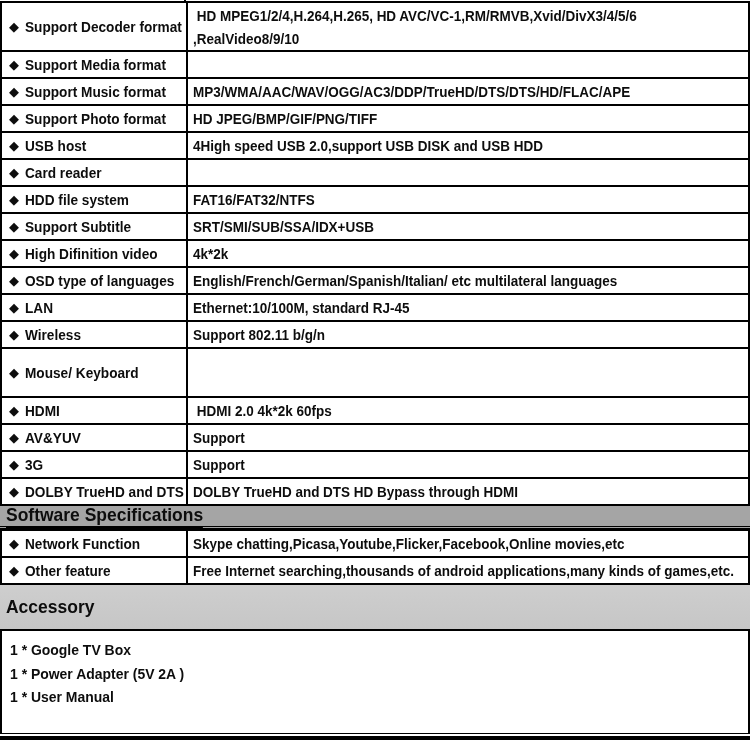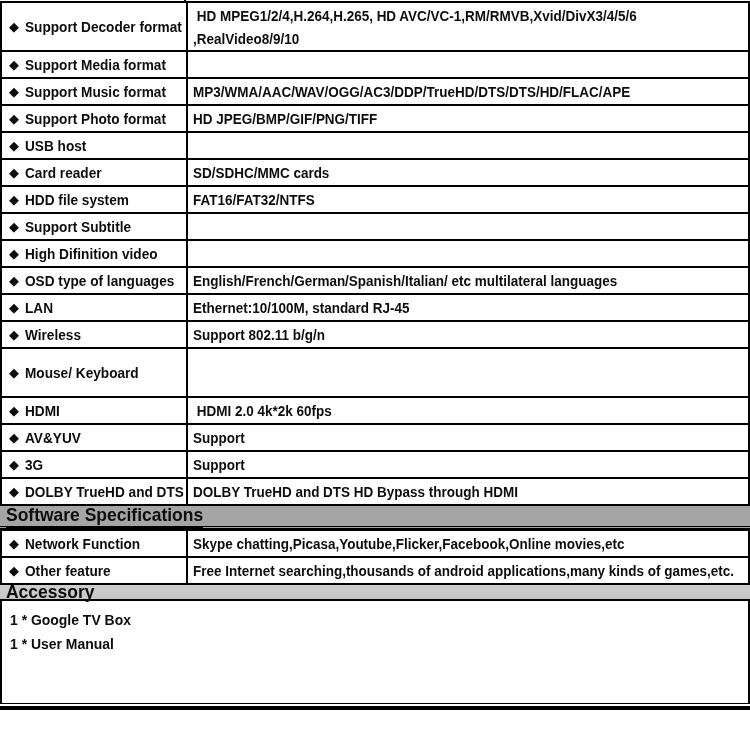--- a/index.html
+++ b/index.html
@@ -21,21 +21,21 @@
   .cell.value { flex:1; padding-left:5px;border-radius:14px; }
   .diamond { font-size:13px; line-height:1; margin-right:6px; flex:0 0 auto; }
   .txt { display:inline-block; transform:scaleX(0.87); transform-origin:0 50%; white-space:pre; font-weight:700; font-size:15.5px; line-height:23px; }
   .cell.label .txt { transform:scaleX(0.88); }
 
   .section-header { position:relative; box-sizing:border-box; display:flex; padding-left:6px; }
   .section-header .hdr-txt { display:inline-block; transform:scaleX(0.92); transform-origin:0 100%; font-size:19px; font-weight:800; line-height:20px; white-space:pre; }
   .sw-header { height:25px; background:var(--c-header-dark,#a5a5a5); border-bottom:3px solid var(--c-border,#000); align-items:flex-end;text-align:right; }
   .sw-header .hdr-txt { border-bottom:2px solid var(--c-border,#000); padding-bottom:1px; }
   .sw-header::after { content:""; position:absolute; left:0; right:0; bottom:1px; height:1px; background:var(--c-border,#000); }
-  .acc-header { height:16px; background:linear-gradient(180deg,#cecece,var(--c-header-light,#c6c6c6)); border-bottom:2px solid var(--c-border,#000); align-items:center; }
+  .acc-header { height:46px; background:linear-gradient(180deg,#cecece,var(--c-header-light,#c6c6c6)); border-bottom:2px solid var(--c-border,#000); align-items:center; }
 
   .acc-box { box-sizing:border-box; height:103px; border-left:2px solid var(--c-border,#000); border-right:2px solid var(--c-border,#000); border-bottom:1px solid var(--c-border,#000); padding:7px 8px 0 8px; }
   .acc-item { height:23.6px; display:flex; align-items:center; }
   .acc-item .txt { font-weight:600; font-size:15.5px; transform:scaleX(0.9); }
 
   .bottom-rule { height:4px; background:var(--c-border,#000); margin-top:2px; }
 </style>
 </head>
 <body>
 
@@ -75,49 +75,55 @@
         </div>
         <div class="cell value">
           <span class="txt">HD JPEG/BMP/GIF/PNG/TIFF</span>
         </div>
       </div>
       <div class="row">
         <div class="cell label">
           <span class="diamond">◆</span>
           <span class="txt">USB host</span>
         </div>
+        <div class="cell value">
+          <span class="txt">4High speed USB 2.0,support USB DISK and USB HDD</span>
+        </div>
       </div>
       <div class="row">
         <div class="cell label">
           <span class="diamond">◆</span>
           <span class="txt">Card reader</span>
         </div>
-        <div class="cell value">
-          <span class="txt">SD/SDHC/MMC cards</span>
-        </div>
       </div>
       <div class="row">
         <div class="cell label">
           <span class="diamond">◆</span>
           <span class="txt">HDD file system</span>
         </div>
         <div class="cell value">
           <span class="txt">FAT16/FAT32/NTFS</span>
         </div>
       </div>
       <div class="row">
         <div class="cell label">
           <span class="diamond">◆</span>
           <span class="txt">Support Subtitle</span>
         </div>
+        <div class="cell value">
+          <span class="txt">SRT/SMI/SUB/SSA/IDX+USB</span>
+        </div>
       </div>
       <div class="row">
         <div class="cell label">
           <span class="diamond">◆</span>
           <span class="txt">High Difinition video</span>
+        </div>
+        <div class="cell value">
+          <span class="txt">4k*2k</span>
         </div>
       </div>
       <div class="row">
         <div class="cell label">
           <span class="diamond">◆</span>
           <span class="txt">OSD type of languages</span>
         </div>
         <div class="cell value">
           <span class="txt">English/French/German/Spanish/Italian/ etc multilateral languages</span>
         </div>
@@ -211,18 +217,21 @@
 
   <div class="section-header acc-header">
     <span class="hdr-txt">Accessory</span>
   </div>
 
   <div class="acc-box" id="acc-box">
       <div class="acc-item">
         <span class="txt">1 * Google TV Box</span>
       </div>
       <div class="acc-item">
+        <span class="txt">1 * Power Adapter (5V 2A )</span>
+      </div>
+      <div class="acc-item">
         <span class="txt">1 * User Manual</span>
       </div>
     </div>
 
   <div class="bottom-rule"></div>
 </div>
 
 </body></html>

